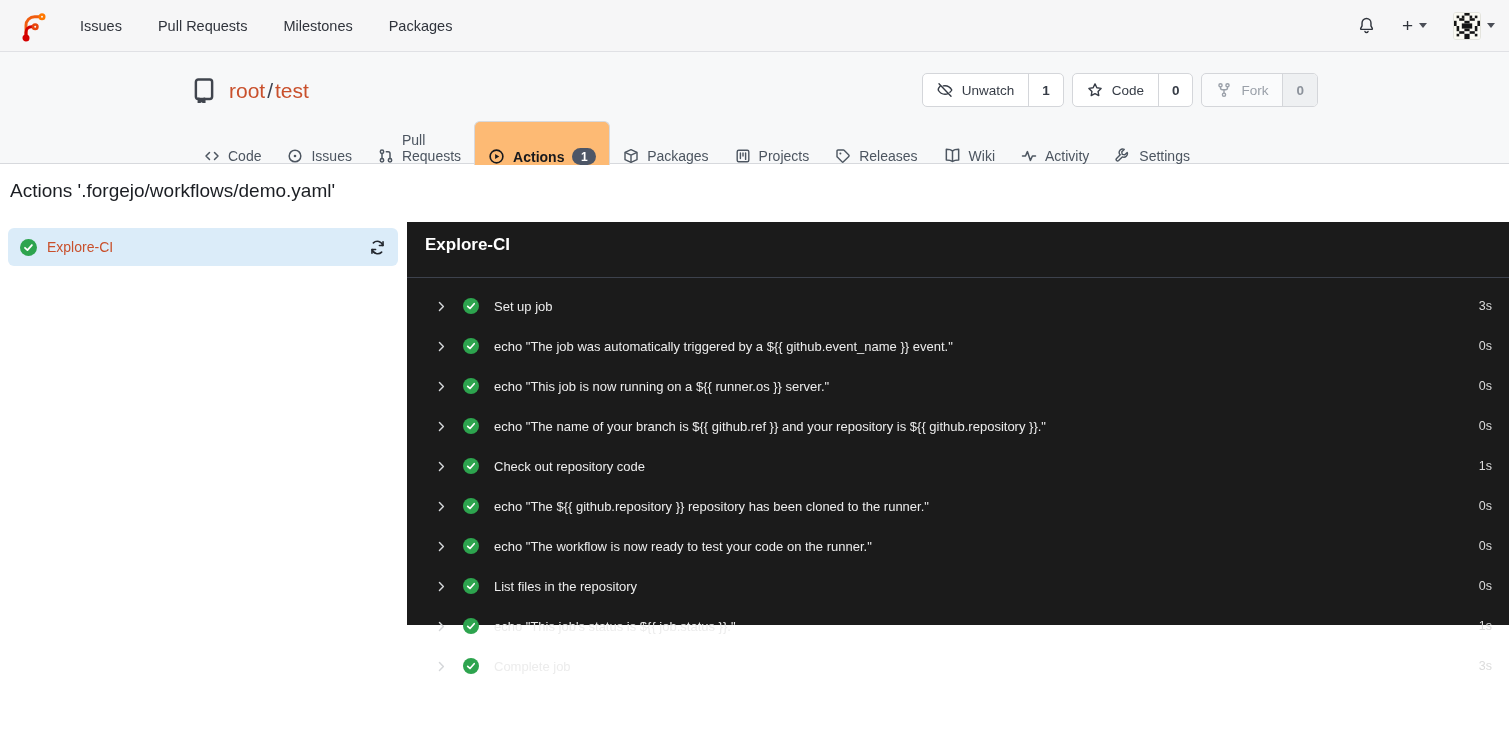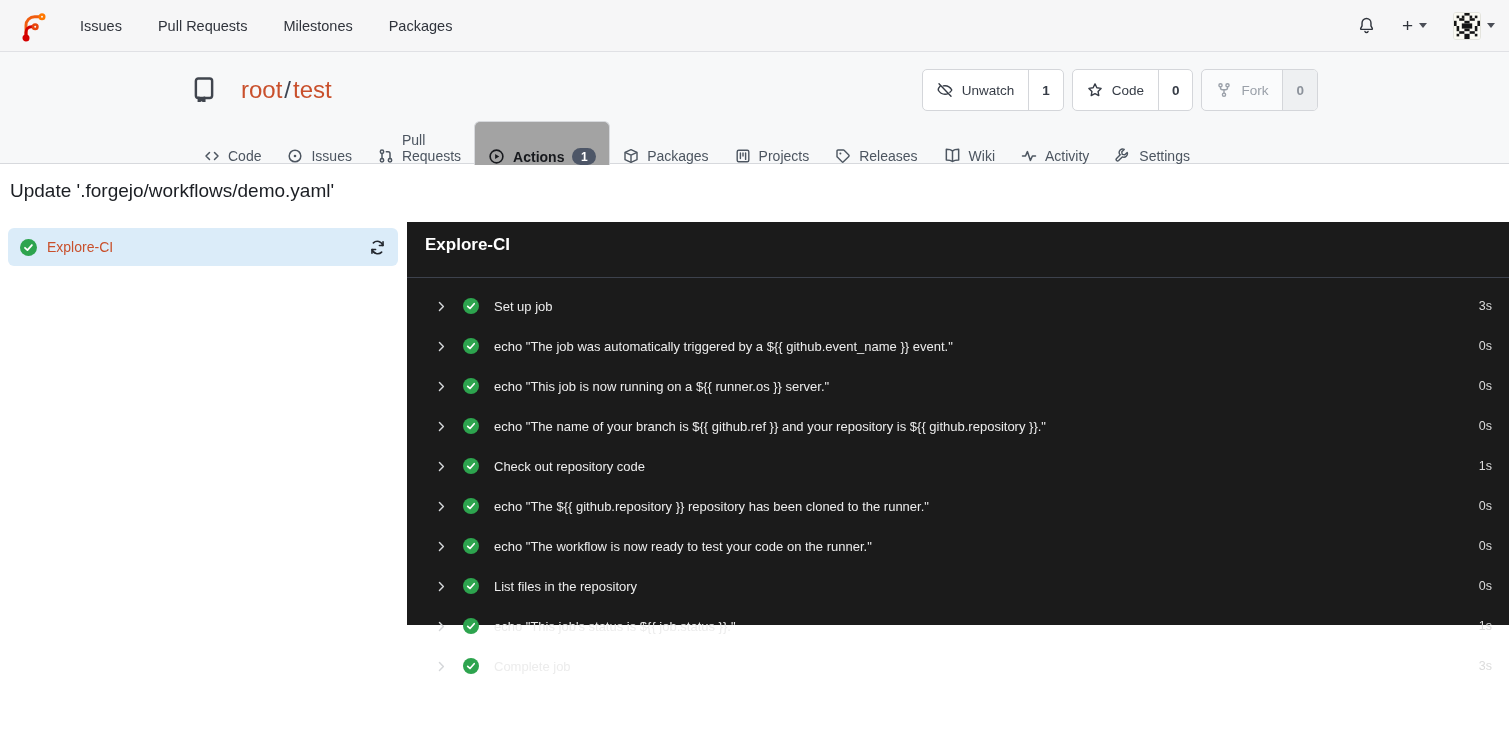--- a/index.html
+++ b/index.html
@@ -21,37 +21,37 @@
   .nav-right { margin-left:auto; display:flex; align-items:center; gap:26px; }
   .icon-btn { color:#30343c; display:flex; align-items:center; gap:6px; cursor:pointer; }
   .caret { width:0; height:0; border-left:4px solid transparent; border-right:4px solid transparent; border-top:5px solid #4a4e57; }
   .plus-glyph { font-size:19px; line-height:1; color:#30343c; }
   .avatar { width:28px; height:28px; border-radius:3px; border:1px solid #e4e4de; background:#fbfaf4; }
 
   
   .repo-header { height:112px; background:#f7f8f9; border-bottom:1px solid #d7d9dd; }
   .rh-inner { width:1127px; margin:0 auto; padding-top:15px; }
   .repo-title-row { display:flex; align-items:center; height:46px; }
-  .repo-name { display:flex; align-items:flex-start; gap:24px; font-size:24px; }
+  .repo-name { display:flex; align-items:flex-end; gap:12px; font-size:21px; }
   .repo-link { color:#c9502c; text-decoration:none; cursor:pointer; }
   .repo-sep { color:#3c4453; margin:0 2px; }
   .repo-actions { margin-left:auto; display:flex; gap:8px; }
-  .btn-group { display:flex; background:#fff; border:1px solid #d4d6da; border-radius:5px; overflow:hidden; height:42px; font-size:13.5px; color:#363c46; }
+  .btn-group { display:flex; background:#fff; border:1px solid #d4d6da; border-radius:5px; overflow:hidden; height:34px; font-size:13.5px; color:#363c46; }
   .btn-main { display:flex; align-items:center; gap:9px; padding:0 14px; cursor:pointer; }
   .btn-count { display:flex; align-items:center; padding:0 13px; border-left:1px solid #d4d6da; cursor:pointer; font-weight:600; }
   .btn-group.disabled { color:#9aa0a9; background:#fafbfc; }
   .btn-group.disabled .btn-count { background:#eef0f2; color:#8c929b; }
 
   
   .tabs { display:flex; align-items:flex-end; margin-top:7px; height:44px; }
   .tab { display:flex; align-items:flex-end; gap:8px; padding:0 13px; height:43px;
          font-size:14px; color:#4c5560; cursor:pointer; }
   .tab svg { color:#4c5560; }
   .tab.active {
-    background:#a3a3a3; border:1px solid #d7d9dd; border-bottom:none;
+    background:#fdba74; border:1px solid #d7d9dd; border-bottom:none;
     border-radius:6px 6px 0 0; color:#17191d; font-weight:600; height:44px; margin-bottom:-1px;
   }
   .tab.active svg { color:#17191d; }
   .tab-badge { background:#4d5667; color:#fff; font-size:12px; font-weight:600;
                border-radius:10px; padding:1.5px 8.5px; }
   .tab-settings { margin-left:auto; margin-right:182px; }
 
   
   .page-title-wrap { height:58px; padding:16px 10px 0; }
   .page-title { font-size:19px; color:#1b1e23; font-weight:400; }
@@ -247,21 +247,21 @@
         <svg width="16" height="16" viewBox="0 0 16 16" fill="none" stroke="currentColor" stroke-width="1.4" stroke-linecap="round" stroke-linejoin="round">
             <path d="M5.2 2a3.6 3.6 0 0 1 4-.6L6.8 3.8l.4 2.6 2.6.4 2.4-2.4a3.6 3.6 0 0 1-4.9 4.5l-3.7 3.7a1.45 1.45 0 0 1-2.05-2.05l3.7-3.7A3.6 3.6 0 0 1 5.2 2z"></path>
           </svg>
         <span>Settings</span>
       </div>
     </div>
   </div>
 </div>
 
 <div class="page-title-wrap">
-  <div class="page-title">Update '.forgejo/workflows/demo.yaml'</div>
+  <div class="page-title">Actions '.forgejo/workflows/demo.yaml'</div>
 </div>
 
 <div class="workflow-area">
   <div class="run-sidebar">
     <div class="job-item">
       <svg width="17" height="17" viewBox="0 0 16 16">
           <circle cx="8" cy="8" r="8" fill="#2da44e"></circle>
           <path d="M4.7 8.3l2.3 2.2 4.2-4.8" fill="none" stroke="#fff" stroke-width="1.7" stroke-linecap="round" stroke-linejoin="round"></path>
         </svg>
       <span class="job-label">Explore-CI</span>

